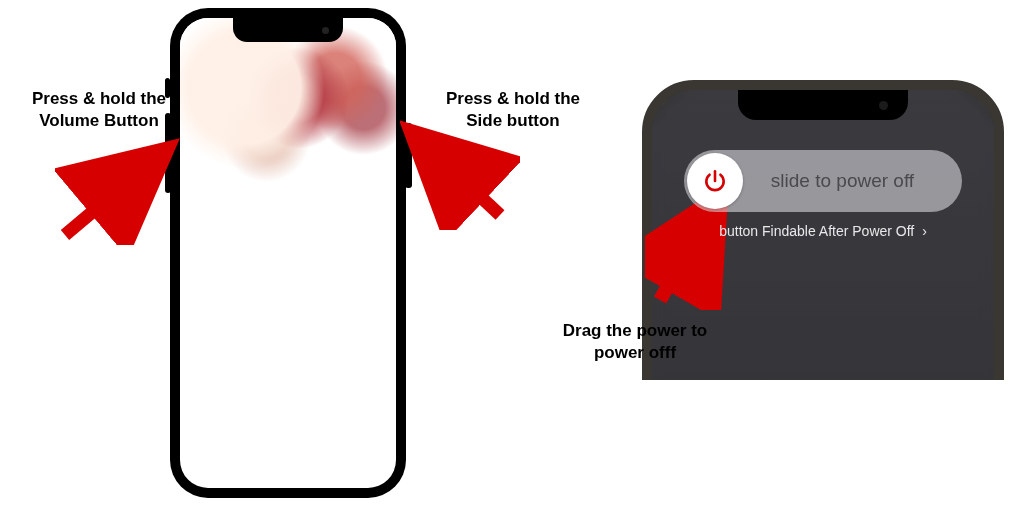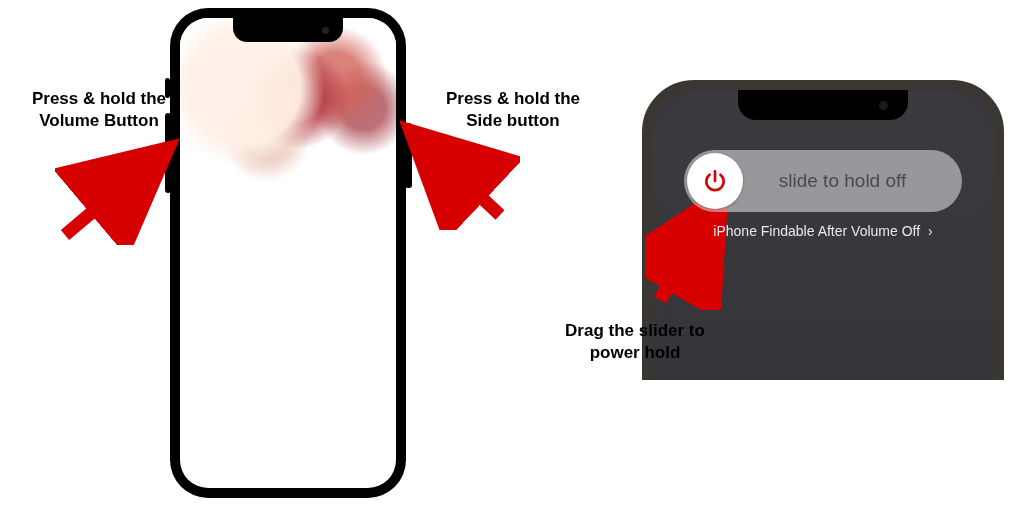--- a/index.html
+++ b/index.html
@@ -223,31 +223,31 @@
     <div class="screen2">
       <div class="blurover"></div>
       <div class="notch2"></div>
       <div class="slider-track">
         <div class="slider-knob">
           <svg width="26" height="26" viewBox="0 0 24 24">
             <path d="M12 3v9" stroke="#d60000" stroke-width="2.4" stroke-linecap="round" fill="none"></path>
             <path d="M7 6.2a8 8 0 1 0 10 0" stroke="#d60000" stroke-width="2.4" stroke-linecap="round" fill="none"></path>
           </svg>
         </div>
-        <div class="slider-text">slide to hold off</div>
+        <div class="slider-text">slide to power off</div>
       </div>
       <div class="findable">
-        <span>iPhone Findable After Volume Off</span>
+        <span>button Findable After Power Off</span>
         <span class="chev">›</span>
       </div>
     </div>
   </div>
 </div>
 
-<div class="label" style="left:550px; top:320px; width:170px;">Drag the slider to power hold</div>
+<div class="label" style="left:550px; top:320px; width:170px;">Drag the power to power offf</div>
 
 <svg class="arrow" style="left:645px; top:180px;" width="130" height="130">
   <defs>
     <marker id="ah3" markerWidth="9" markerHeight="9" refX="7" refY="4.5" orient="auto">
       <path d="M0,0 L9,4.5 L0,9 Z" fill="#d60000"></path>
     </marker>
   </defs>
   <line x1="15" y1="120" x2="70" y2="25" stroke="#d60000" stroke-width="14" marker-end="url(#ah3)"></line>
 </svg>
 

